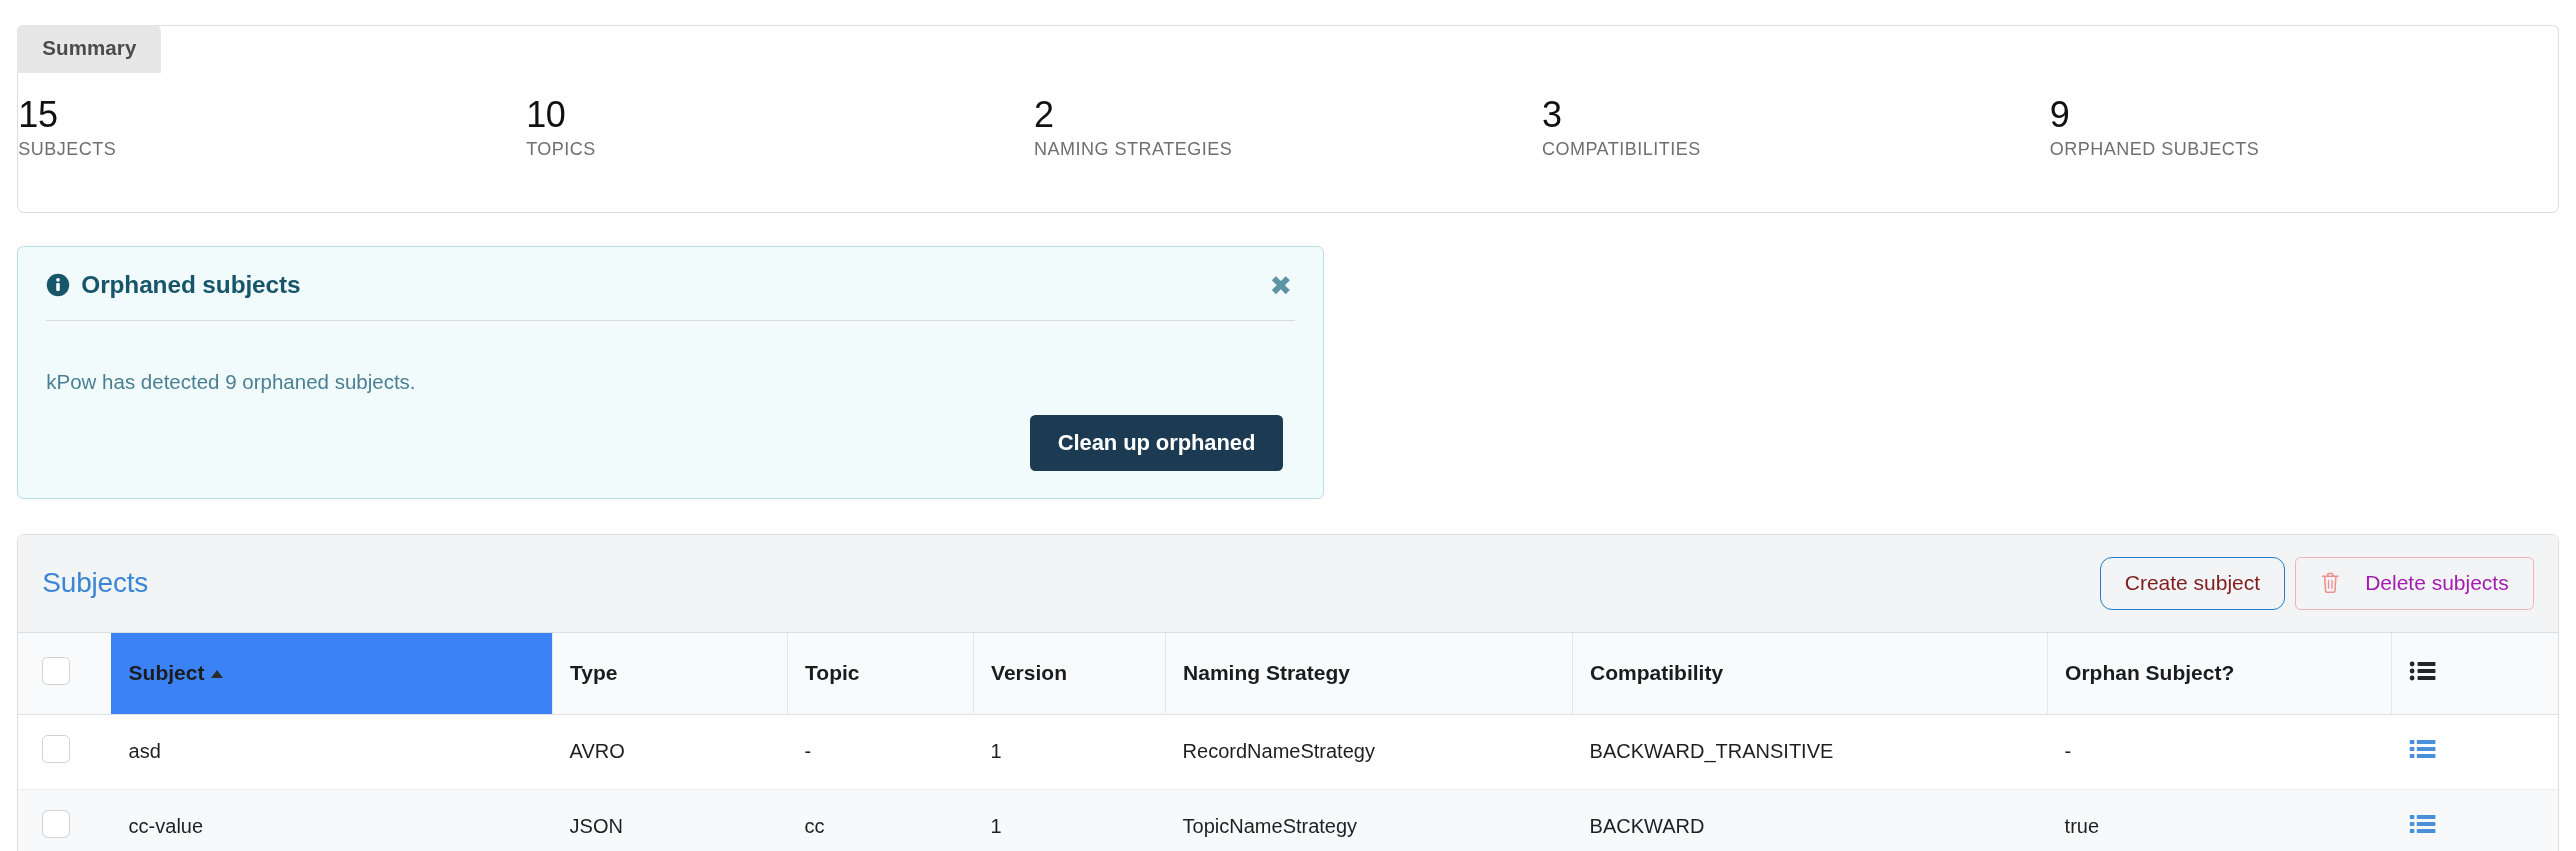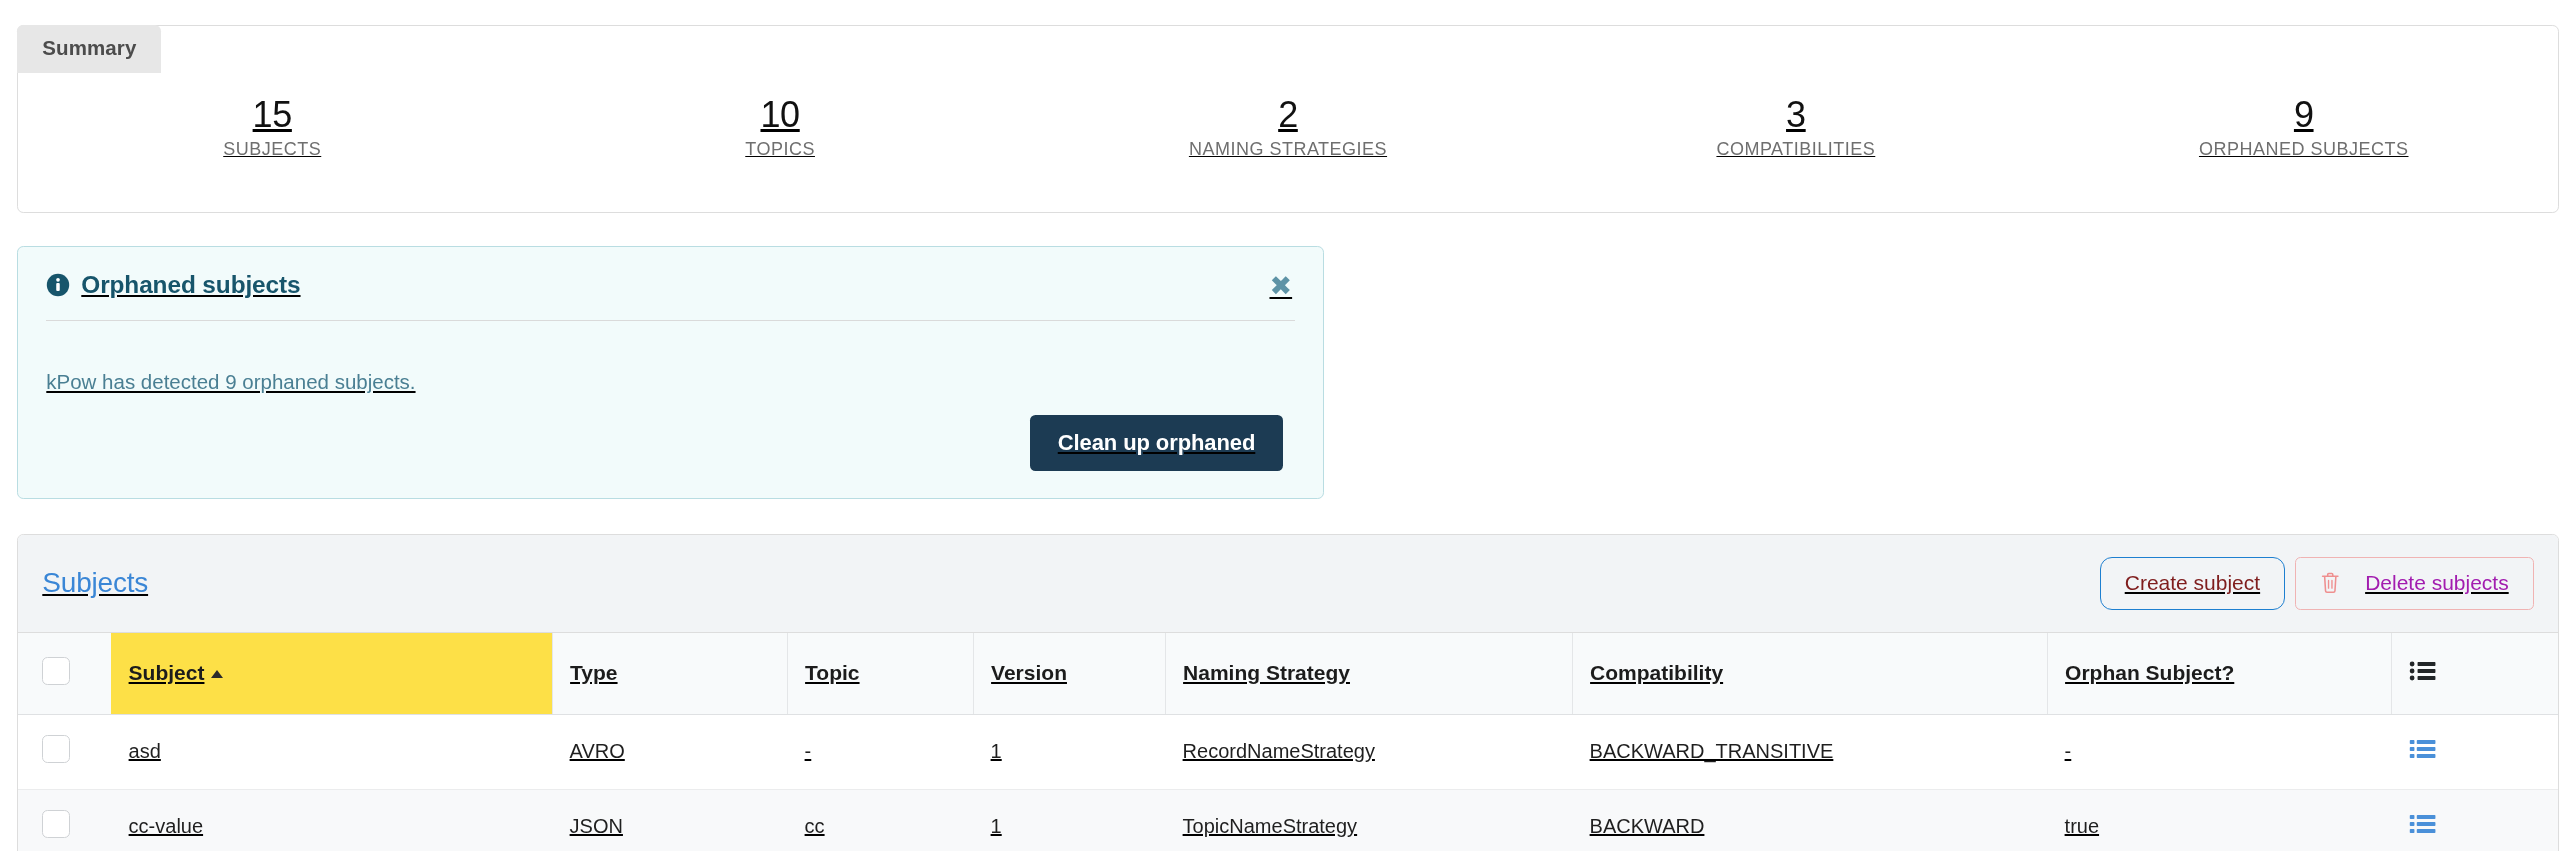--- a/index.html
+++ b/index.html
@@ -9,21 +9,20 @@
     background: #ffffff;
     font-family: "Liberation Sans", sans-serif;
     overflow: hidden;
   }
 
   .page {
     width: 2576px;
     height: 747px;
     padding: 0 17.3px;
     position: relative;
-    text-decoration: underline;
   }
 
   
   .summary-wrap { position: relative; padding-top: 25px; }
 
   .tab-strip {
     position: absolute;
     top: 25px;
     left: 0;
     z-index: 5;
@@ -50,21 +49,21 @@
     align-items: center;
   }
 
   .stats-row {
     width: 100%;
     display: flex;
     padding: 0 0 0 0;
   }
   .stat {
     flex: 1 1 0;
-    text-align: center;
+    text-align: left;
     padding-top: 17.3px;
   }
   .stat-value {
     font-size: 36px;
     font-weight: normal;
     color: #111111;
     line-height: 1.05;
     letter-spacing: -0.4px;
   }
   .stat-label {
@@ -205,21 +204,21 @@
     border-right: 0.8px solid #e4e6e8;
     border-bottom: 0.8px solid #dfe1e3;
     text-align: left;
     font-size: 21px;
     font-weight: bold;
     color: #1c1c1c;
     padding: 24px 0 24px 17.3px;
     height: 73px;
     vertical-align: middle;
   }
-  thead th.sorted { background: #fde047; }
+  thead th.sorted { background: #3b82f6; }
   thead th.col-check { border-right: none; padding-left: 24px; width: 93px; }
   thead th.col-actions { border-right: none; text-align: left; padding-left: 17.3px; width: 197px; }
 
   .sort-arrow {
     display: inline-block;
     width: 0; height: 0;
     margin-left: 6.3px;
     border-left: 6.3px solid transparent;
     border-right: 6.3px solid transparent;
     border-bottom: 8.7px solid #2b2b2b;

